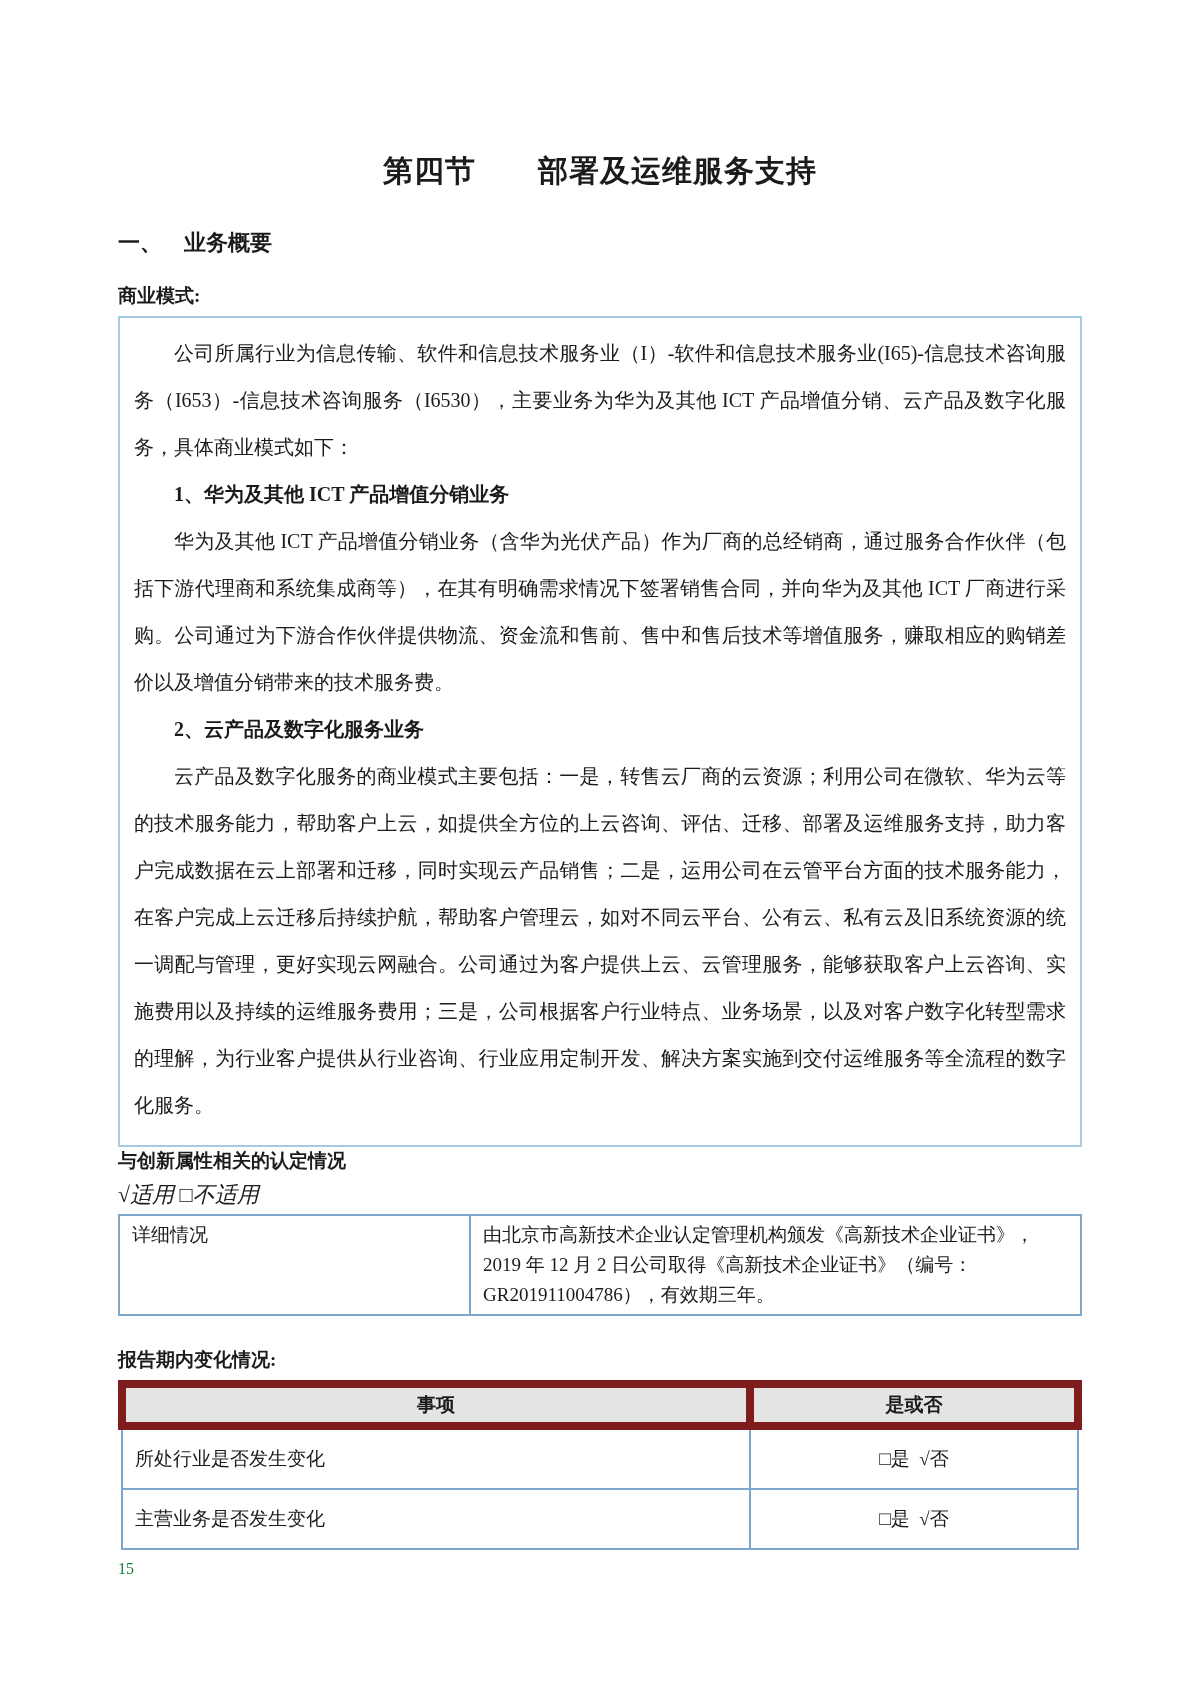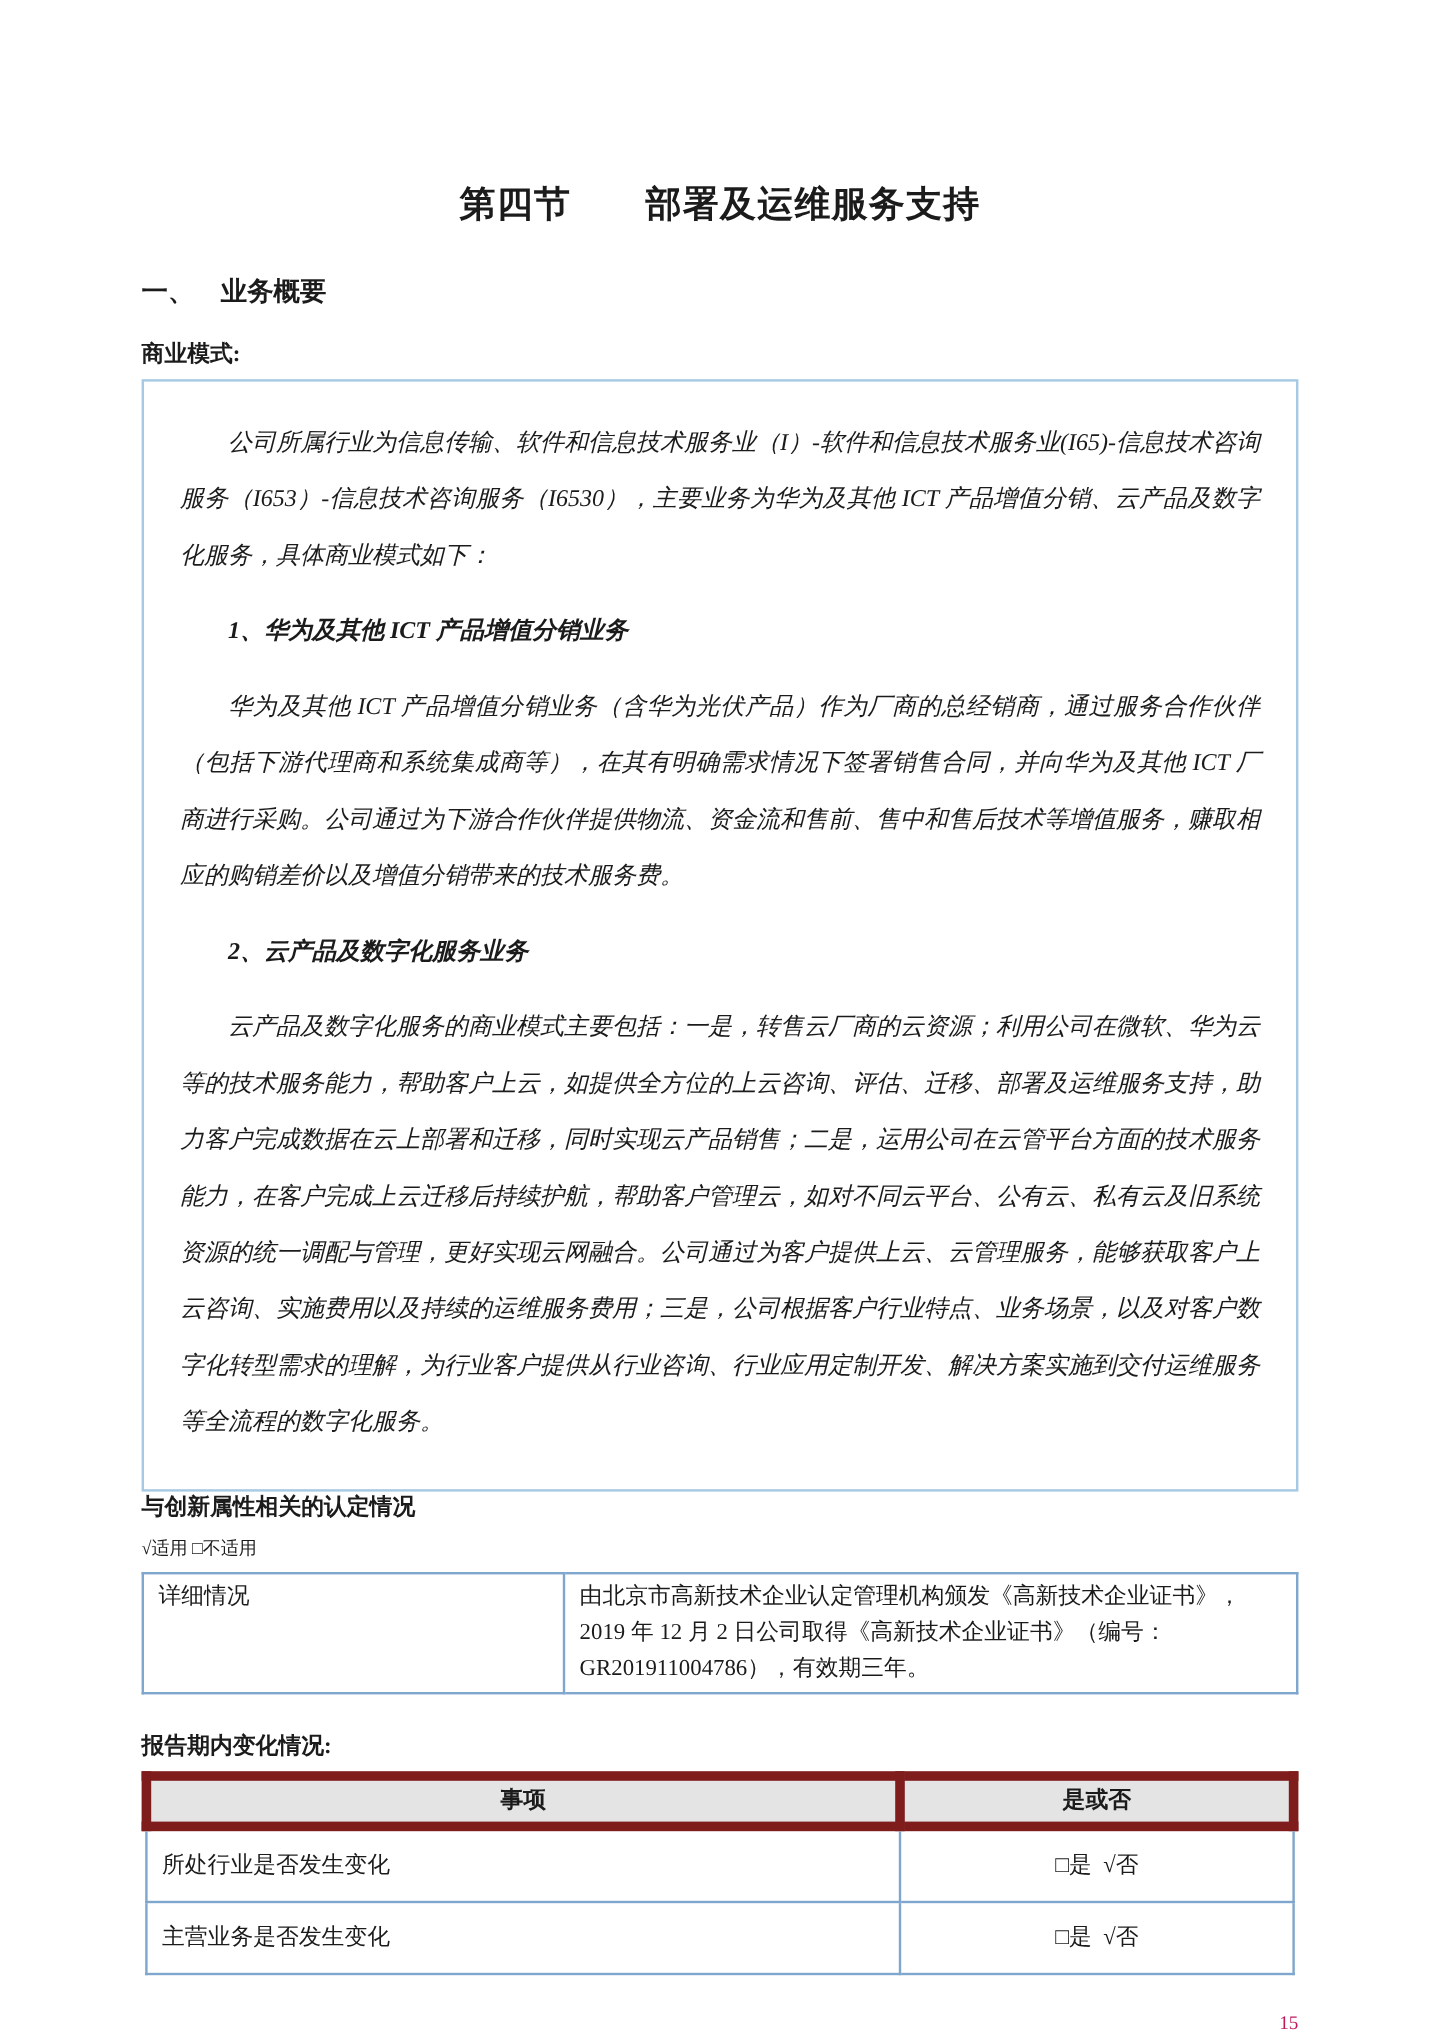--- a/index.html
+++ b/index.html
@@ -12,40 +12,40 @@
   .doc-title{
     text-align:center;font-size:30px;font-weight:bold;margin:0;line-height:42px;
     letter-spacing:1px;
   }
   .section-heading{font-size:22px;font-weight:bold;margin-top:36px;line-height:30px;}
   .bm-label{font-size:19px;font-weight:bold;margin-top:24px;line-height:28px;}
   .bm-box{
     margin-top:6px;border:2px solid #a6c9e4;
     padding:12px 14px 16px 14px;font-size:20px;line-height:47px;
   }
-  .para{margin:16px;text-indent:2em;text-align:justify;font-style:italic;}
+  .para{margin:0;text-indent:2em;text-align:justify;}
   .para-bold{font-weight:bold;}
   .innov-heading{font-size:19px;font-weight:bold;line-height:28px;}
-  .applicability{font-size:15px;margin-top:5px;line-height:30px;}
+  .applicability{font-size:22px;margin-top:5px;line-height:30px;font-style:italic;}
   table.innov{margin-top:4px;width:100%;border-collapse:collapse;font-size:19px;table-layout:fixed;}
   table.innov td{
     border:2px solid #7fa6cc;padding:4px 12px;line-height:30px;
     vertical-align:top;text-align:left;
   }
   table.innov td.label-col{width:325px;}
   .changes-heading{margin-top:30px;font-size:19px;font-weight:bold;line-height:28px;}
   table.changes{margin-top:6px;width:100%;border-collapse:collapse;font-size:19px;table-layout:fixed;}
   table.changes th{
     background:#e4e4e4;border:8px solid #7f1d1d;font-weight:bold;
     padding:4px 6px;line-height:26px;text-align:center;
   }
   table.changes td{border:2px solid #7fa6cc;padding:16px 12px;line-height:26px;text-align:left;}
   table.changes td.answer{text-align:center;white-space:pre;}
   table.changes col.item-col{width:628px;}
-  .page-number{text-align:right;font-size:16px;margin-top:32px;color:#be185d;}
+  .page-number{text-align:left;font-size:16px;margin-top:10px;color:#15803d;}
 </style>
 </head>
 <body>
 
 <div class="page">
 
   <h1 class="doc-title">第四节　　部署及运维服务支持</h1>
 
   <div class="section-heading">一、　业务概要</div>
 

